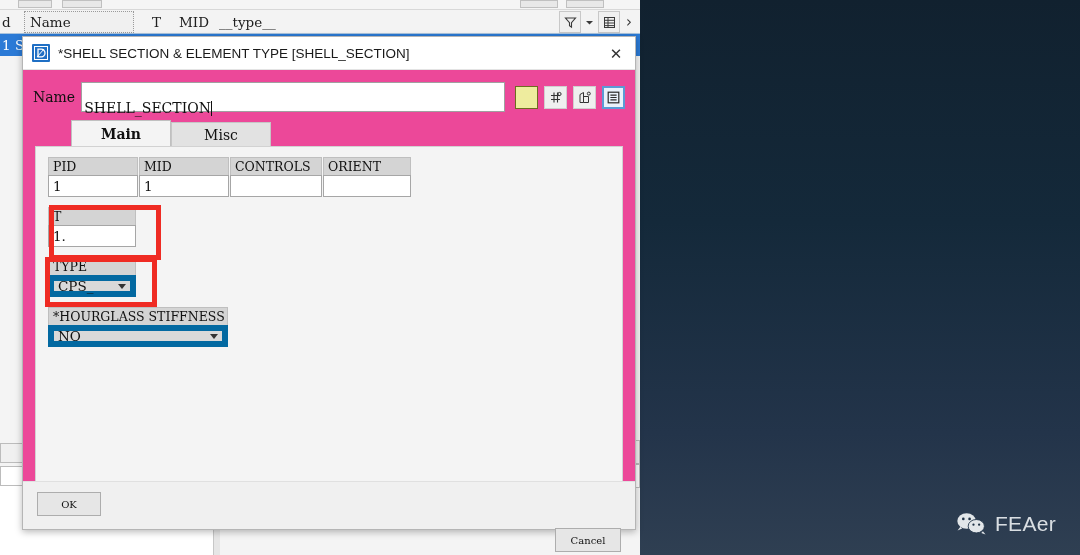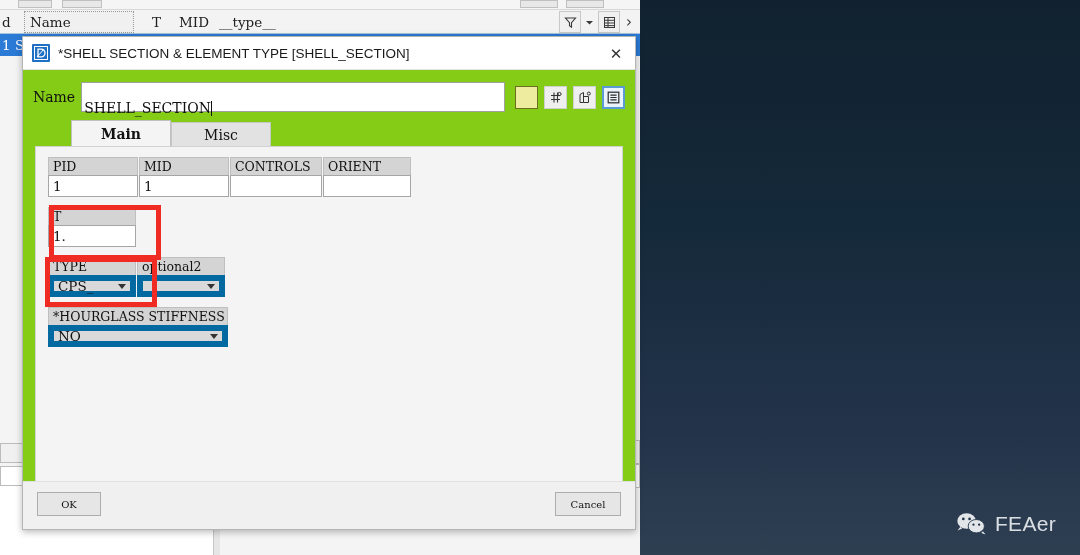--- a/index.html
+++ b/index.html
@@ -125,21 +125,21 @@
   .bg-vsep {
     position:absolute; left:214px; top:486px; width:6px; height:69px;
     background:#e6e6e6;
   }
 
   
   #dialog {
     position: absolute;
     left: 22px; top: 36px;
     width: 614px; height: 494px;
-    background: #84cc16;
+    background: #ec4899;
     border: 1px solid #b5b5b5;
     box-shadow: 0 2px 7px rgba(0,0,0,.28);
   }
   .dlg-titlebar {
     position: relative;
     height: 33px;
     background: #ffffff;
     border-bottom: 1px solid #e3e3e3;
     display: flex; align-items: center;
     padding-left: 9px;
@@ -307,21 +307,21 @@
   .btn {
     position: absolute; top: 10px;
     height: 24px; min-width: 64px;
     background: #e6e6e6;
     border: 1px solid #adadad;
     font-family: "DejaVu Serif", serif;
     font-size: 10px; color: #111;
     display:flex; align-items:center; justify-content:center;
   }
   #btn-ok { left: 14px; width: 64px; }
-  #btn-cancel { right: 14px; width: 66px; }
+  #btn-cancel { right: 14px; width: 66px; margin-top: 36px; }
 </style>
 </head>
 <body>
 
 <div id="root">
 
   <div id="viewport">
     <svg width="860" height="555" viewBox="0 0 860 555">
       <defs>
         <clipPath id="plateClip">
@@ -567,27 +567,20 @@
       </div>
 
       <div class="fgrid">
         <div class="fcell w-type">
           <div class="flabel">TYPE</div>
           <div class="fselect">
             <span>CPS_</span>
             <span class="arrow-dn"></span>
           </div>
         </div>
-        <div class="fcell w-opt">
-          <div class="flabel">optional2</div>
-          <div class="fselect">
-            <span></span>
-            <span class="arrow-dn"></span>
-          </div>
-        </div>
       </div>
 
       <div class="fgrid">
         <div class="fcell w-hg">
           <div class="flabel">*HOURGLASS STIFFNESS</div>
           <div class="fselect">
             <span>NO</span>
             <span class="arrow-dn"></span>
           </div>
         </div>

